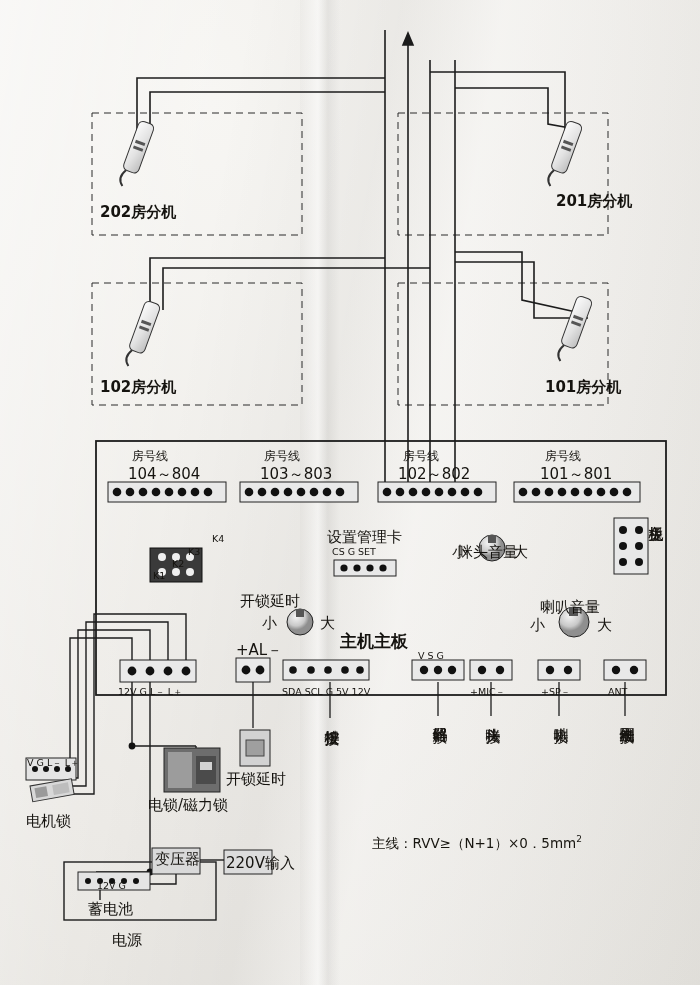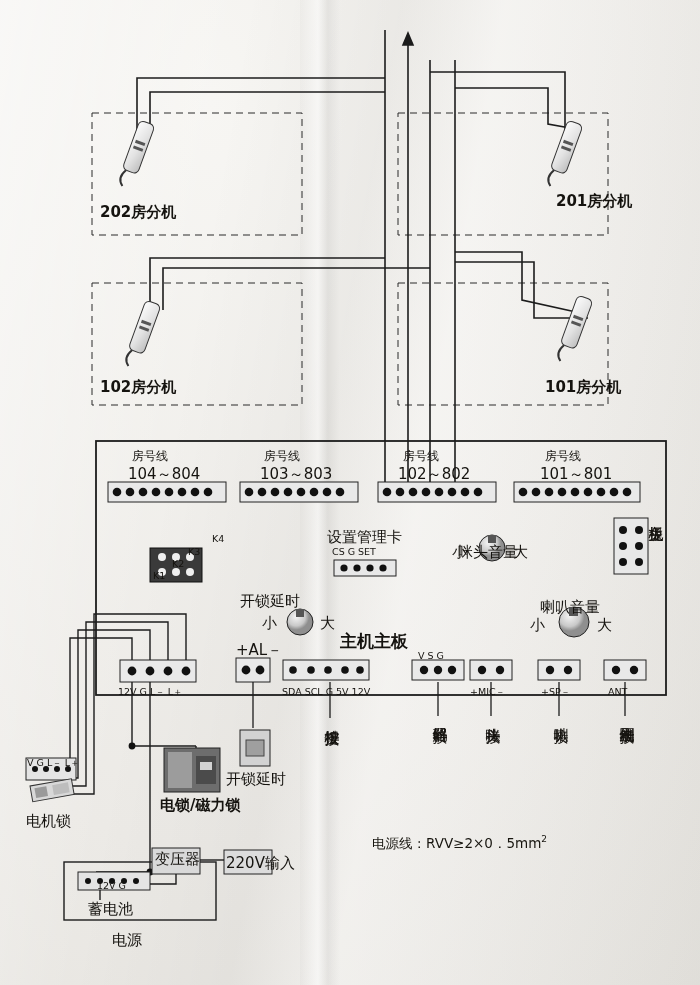--- a/index.html
+++ b/index.html
@@ -380,25 +380,25 @@
 <div class="lbl xs" style="left:608px;top:686px;">ANT</div>
 
 <div class="lbl sm vert" style="left:324px;top:718px;">接按键板</div>
 <div class="lbl sm vert" style="left:432px;top:716px;">接解码器</div>
 <div class="lbl sm vert" style="left:485px;top:716px;">接咪头</div>
 <div class="lbl sm vert" style="left:553px;top:716px;">接喇叭</div>
 <div class="lbl sm vert" style="left:619px;top:716px;">接刷卡线圈</div>
 
 <div class="lbl xs" style="left:27px;top:757px;">V G L－ L＋</div>
 <div class="lbl sm" style="left:26px;top:812px;">电机锁</div>
-<div class="lbl sm" style="left:160px;top:796px;font-weight:bold;">电锁/磁力锁</div>
+<div class="lbl sm" style="left:148px;top:796px;">电锁/磁力锁</div>
 <div class="lbl sm" style="left:226px;top:770px;">开锁延时</div>
 <div class="lbl sm" style="left:155px;top:850px;">变压器</div>
 <div class="lbl sm" style="left:226px;top:854px;text-align:center;">220V输入</div>
 <div class="lbl xs" style="left:97px;top:880px;">12V G</div>
 <div class="lbl sm" style="left:88px;top:900px;">蓄电池</div>
 <div class="lbl sm" style="left:112px;top:931px;">电源</div>
 
 <div class="notes">
   <div>
-    <span>电源线：</span><span>RVV≥2×0．5mm</span><span class="sup">2</span>
+    <span>主线：</span><span>RVV≥（N+1）×0．5mm</span><span class="sup">2</span>
   </div>
 </div>
 
 </body></html>

